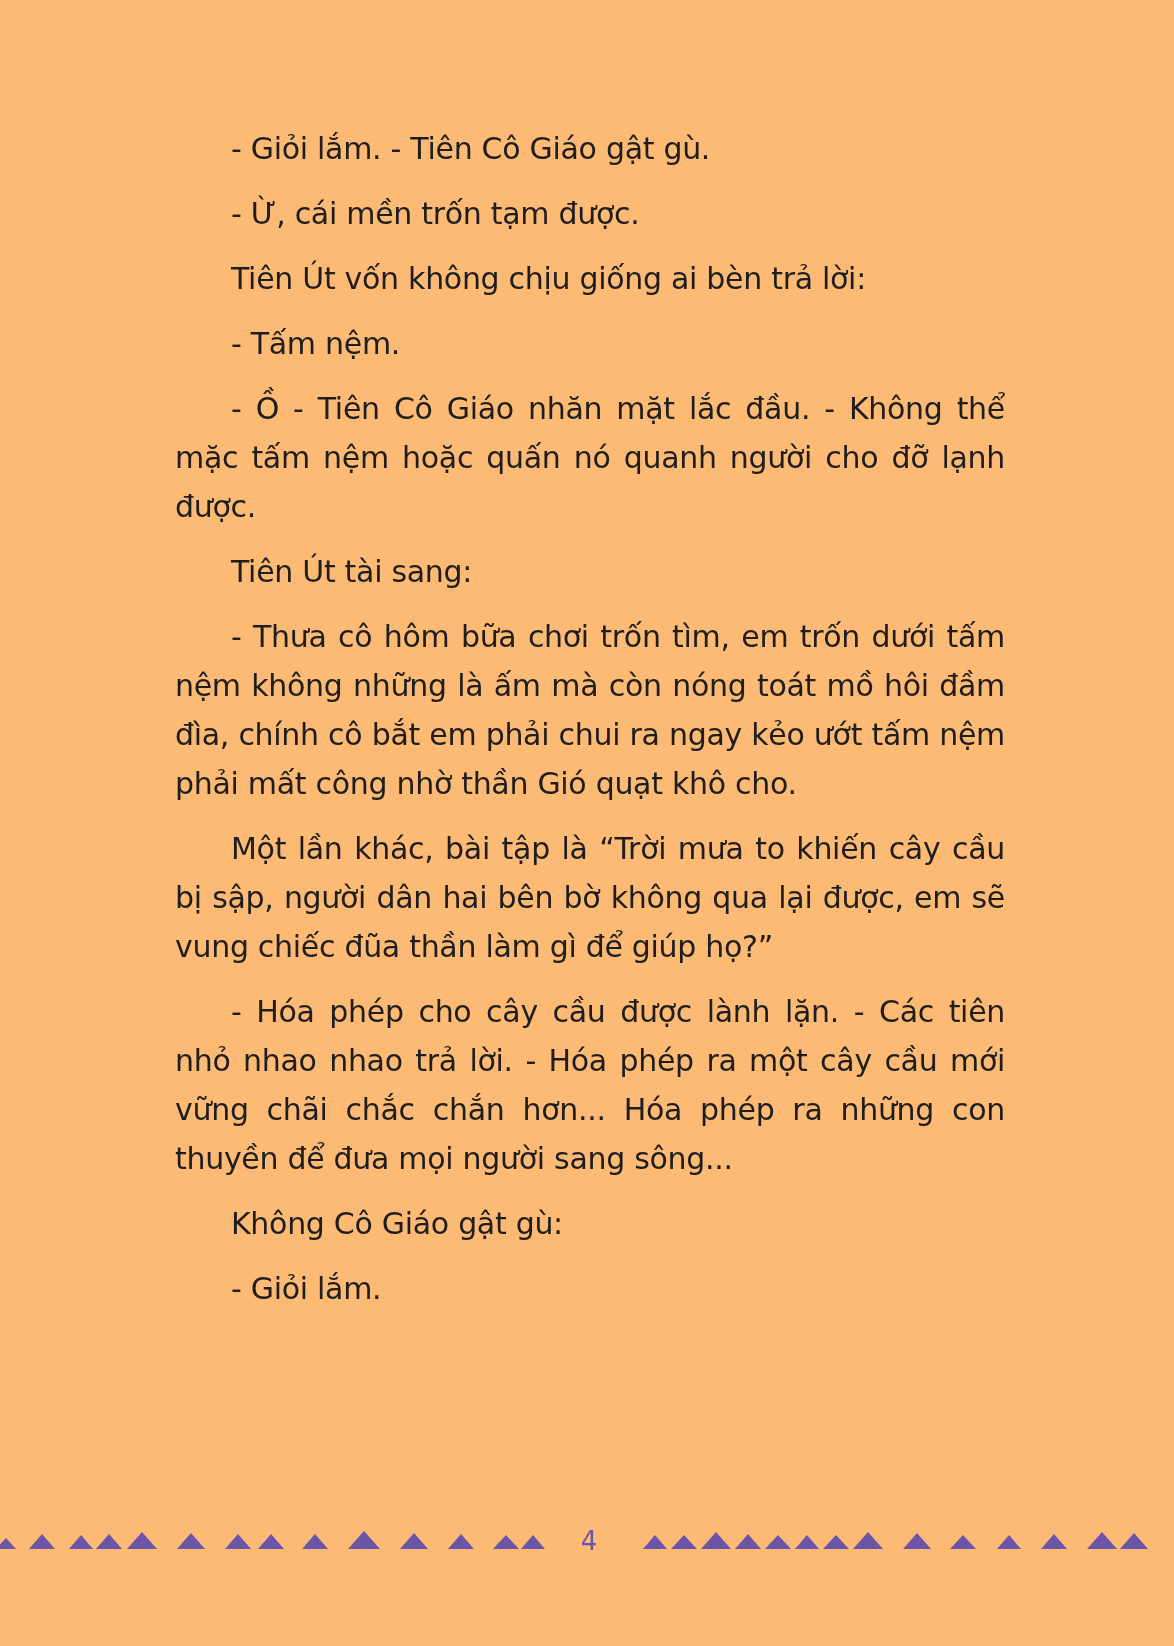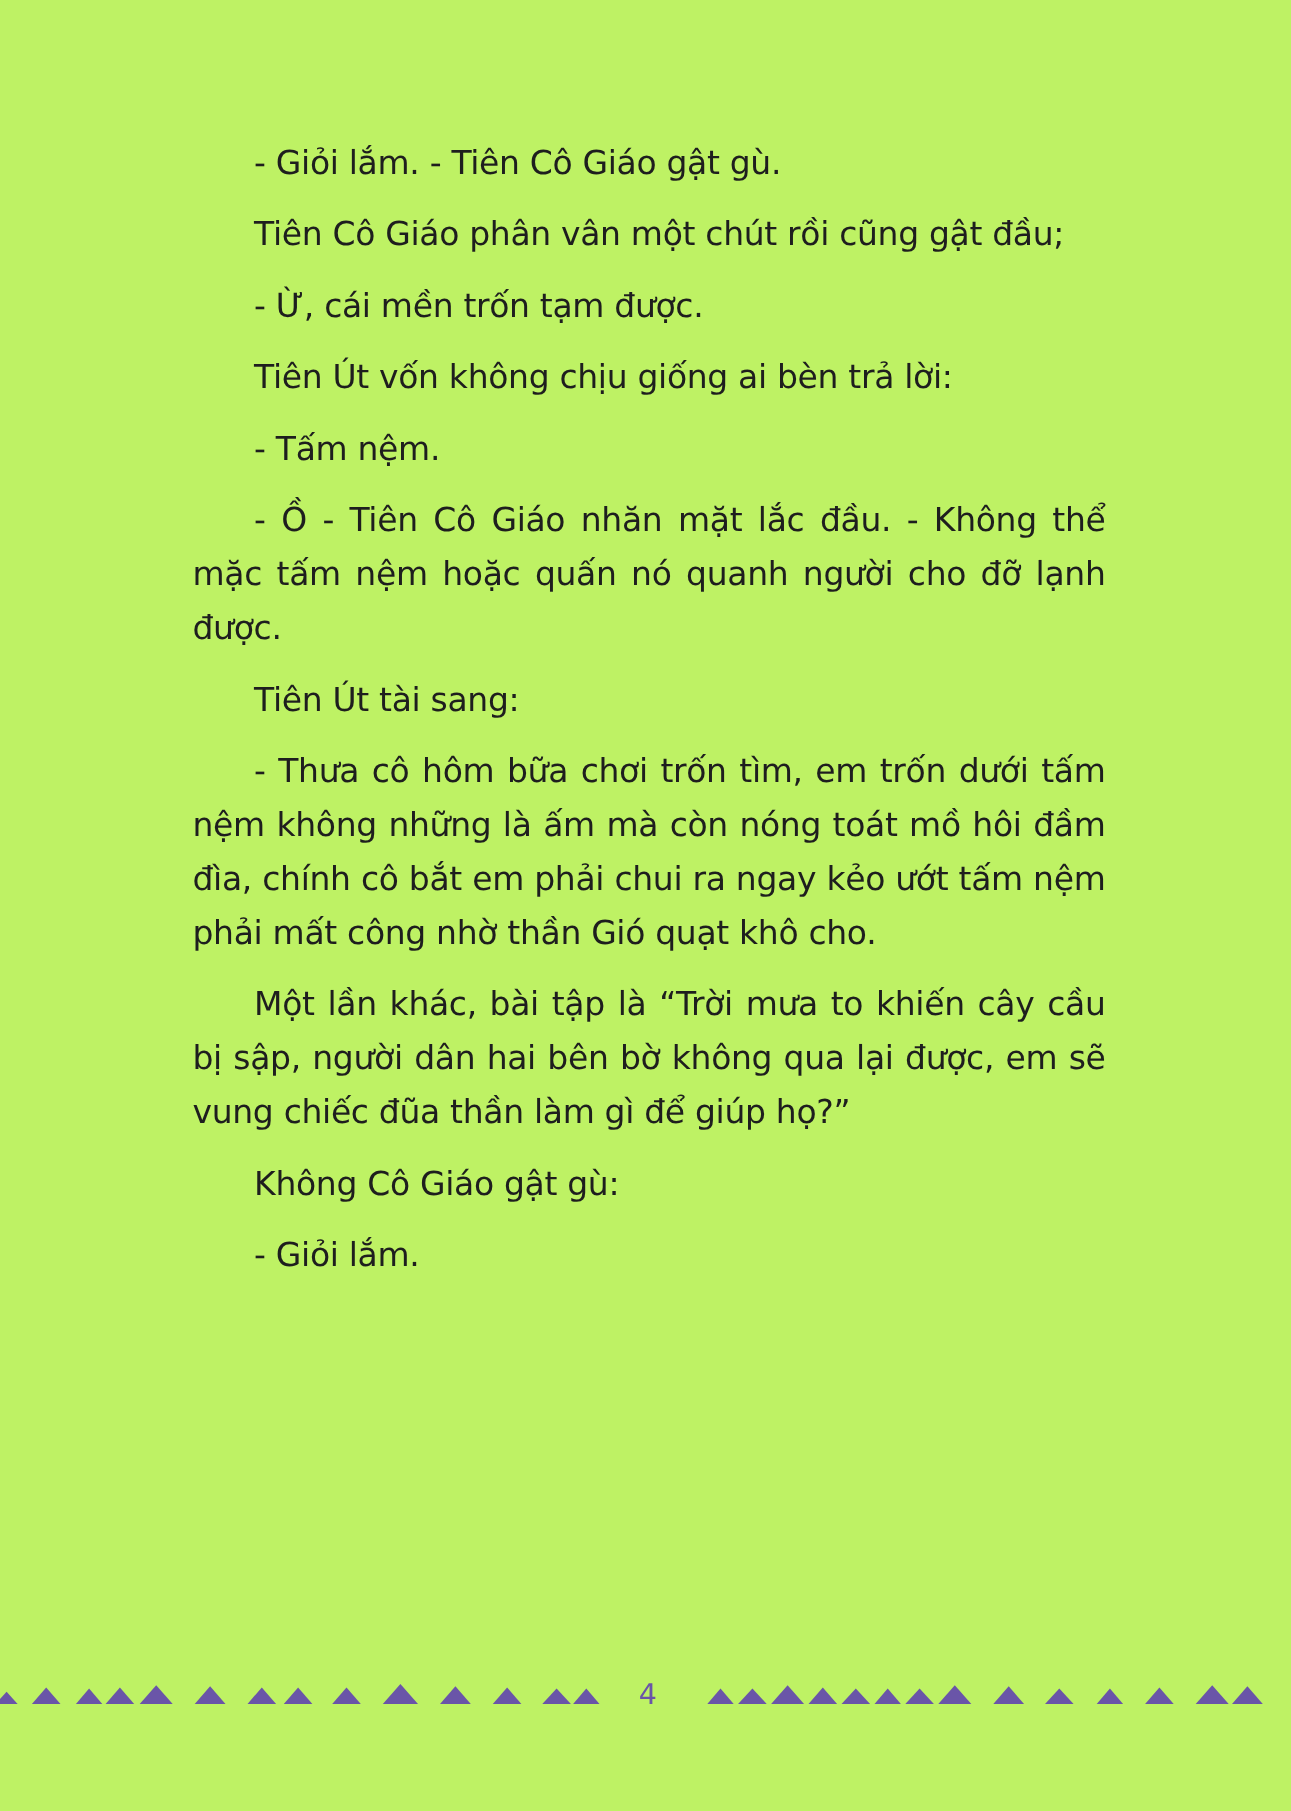--- a/index.html
+++ b/index.html
@@ -1,17 +1,17 @@
 <!DOCTYPE html>
 <html><head>
 <meta charset="utf-8">
 <style>
   html, body { margin:0; padding:0; background:#ffffff; }
   body { width:1174px; height:1646px; position:relative; overflow:hidden; }
-  .page { position:absolute; left:0; top:0; width:1174px; height:1646px; background:#bef264; }
+  .page { position:absolute; left:0; top:0; width:1174px; height:1646px; background:#fdba74; }
   .text-block {
     position:absolute; left:175px; top:124px; width:830px;
     font-family:"DejaVu Sans", sans-serif; font-size:30px; line-height:49px;
     color:#1e1e1e; letter-spacing:-0.3px;
   }
   .para { margin:0 0 16px 0; text-align:justify; text-indent:56px; }
   .para.last { margin-bottom:13px; }
   .footer { position:absolute; left:0; top:1520px; width:1174px; height:50px; }
   .tri { position:absolute; width:0; height:0; border-left-style:solid; border-right-style:solid; border-bottom-style:solid;
          border-left-color:transparent; border-right-color:transparent; }
@@ -19,28 +19,28 @@
     position:absolute; left:577px; top:1526px; width:24px; text-align:center;
     font-family:"DejaVu Sans", sans-serif; font-size:26px; line-height:30px; color:#6a55a8;
   }
 </style>
 </head>
 <body>
 
 <div class="page">
   <div class="text-block">
     <p class="para">- Giỏi lắm. - Tiên Cô Giáo gật gù.</p>
-    <p class="para">Tiên Cô Giáo phân vân một chút rồi cũng gật đầu;</p>
     <p class="para">- Ừ, cái mền trốn tạm được.</p>
     <p class="para">Tiên Út vốn không chịu giống ai bèn trả lời:</p>
     <p class="para">- Tấm nệm.</p>
     <p class="para">- Ồ - Tiên Cô Giáo nhăn mặt lắc đầu. - Không thể mặc tấm nệm hoặc quấn nó quanh người cho đỡ lạnh được.</p>
     <p class="para">Tiên Út tài sang:</p>
     <p class="para">- Thưa cô hôm bữa chơi trốn tìm, em trốn dưới tấm nệm không những là ấm mà còn nóng toát mồ hôi đầm đìa, chính cô bắt em phải chui ra ngay kẻo ướt tấm nệm phải mất công nhờ thần Gió quạt khô cho.</p>
     <p class="para">Một lần khác, bài tập là “Trời mưa to khiến cây cầu bị sập, người dân hai bên bờ không qua lại được, em sẽ vung chiếc đũa thần làm gì để giúp họ?”</p>
+    <p class="para">- Hóa phép cho cây cầu được lành lặn. - Các tiên nhỏ nhao nhao trả lời. - Hóa phép ra một cây cầu mới vững chãi chắc chắn hơn... Hóa phép ra những con thuyền để đưa mọi người sang sông...</p>
     <p class="para">Không Cô Giáo gật gù:</p>
     <p class="para last">- Giỏi lắm.</p>
   </div>
 
   <div class="footer" id="footer-ornament">
       <div class="tri" style="left: -4px; top: 18px; border-left-width: 10px; border-right-width: 10px; border-bottom-width: 11px; border-bottom-color: rgb(106, 85, 168);"></div>
       <div class="tri" style="left: 29px; top: 14px; border-left-width: 13.5px; border-right-width: 13.5px; border-bottom-width: 15px; border-bottom-color: rgb(106, 85, 168);"></div>
       <div class="tri" style="left: 69px; top: 15px; border-left-width: 12.5px; border-right-width: 12.5px; border-bottom-width: 14px; border-bottom-color: rgb(106, 85, 168);"></div>
       <div class="tri" style="left: 96px; top: 14px; border-left-width: 13.5px; border-right-width: 13.5px; border-bottom-width: 15px; border-bottom-color: rgb(106, 85, 168);"></div>
       <div class="tri" style="left: 127px; top: 12px; border-left-width: 15.5px; border-right-width: 15.5px; border-bottom-width: 17px; border-bottom-color: rgb(106, 85, 168);"></div>

